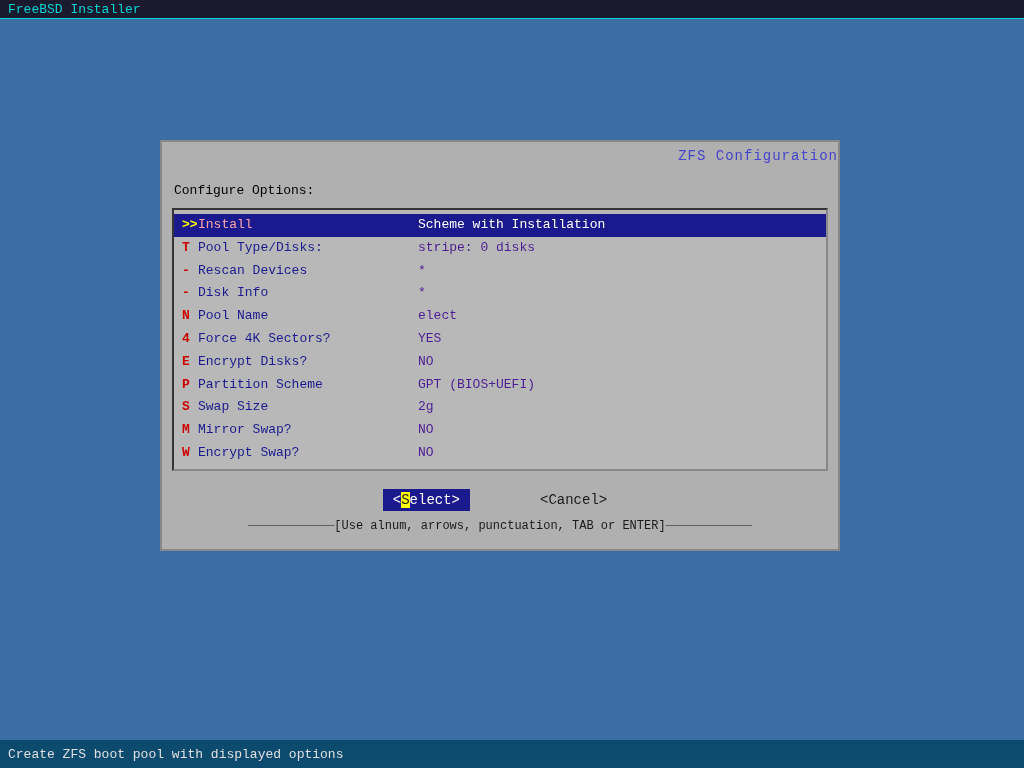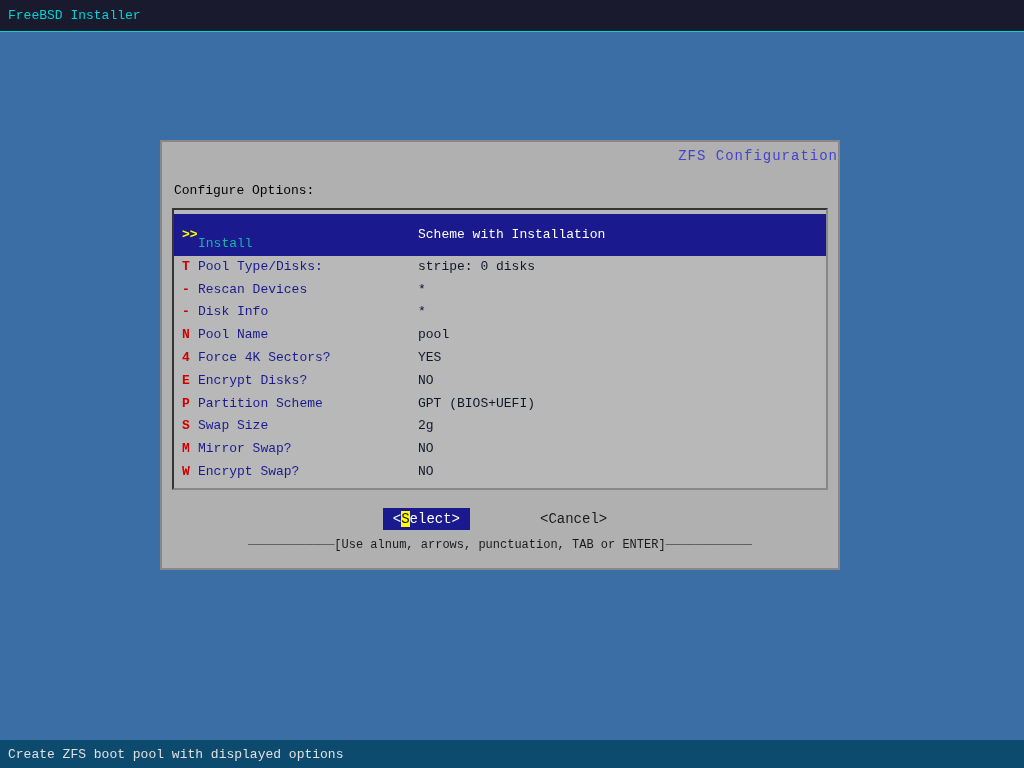--- a/index.html
+++ b/index.html
@@ -14,21 +14,21 @@
     }
     
     #title-bar {
       background-color: #1a1a2e;
       color: #00d4d4;
       font-size: 13px;
       padding: 4px 8px;
       border-bottom: 1px solid #00d4d4;
       position: absolute;
       top: 0; left: 0; right: 0;
-      height: 32px;
+      height: 19px;
       display: flex;
       align-items: center;
     }
     
     #status-bar {
       background-color: #0c4a6e;
       color: #e0e0e0;
       font-size: 13px;
       padding: 4px 8px;
       position: absolute;
@@ -85,25 +85,24 @@
     .key-char {
       color: #cc0000;
       min-width: 16px;
       font-weight: bold;
     }
     .option-label {
       min-width: 220px;
       color: #1a1a8e;
     }
     .option-row.selected .option-label {
-      color: #14b8a6;
-      margin-top: 19px;
+      color: #fca5a5;
     }
     .option-value {
-      color: #0f172a;
+      color: #4c1d95;
     }
     .option-row.selected .option-value {
       color: #ffffff;
     }
     
     #buttons-area {
       display: flex;
       justify-content: center;
       gap: 60px;
       padding: 10px 0 8px 0;
@@ -175,21 +174,21 @@
         <span class="option-value">*</span>
       </div>
       <div class="option-row">
         <span class="key-char">-</span>
         <span class="option-label"> Disk Info</span>
         <span class="option-value">*</span>
       </div>
       <div class="option-row">
         <span class="key-char">N</span>
         <span class="option-label"> Pool Name</span>
-        <span class="option-value">pool</span>
+        <span class="option-value">elect</span>
       </div>
       <div class="option-row">
         <span class="key-char">4</span>
         <span class="option-label"> Force 4K Sectors?</span>
         <span class="option-value">YES</span>
       </div>
       <div class="option-row">
         <span class="key-char">E</span>
         <span class="option-label"> Encrypt Disks?</span>
         <span class="option-value">NO</span>

